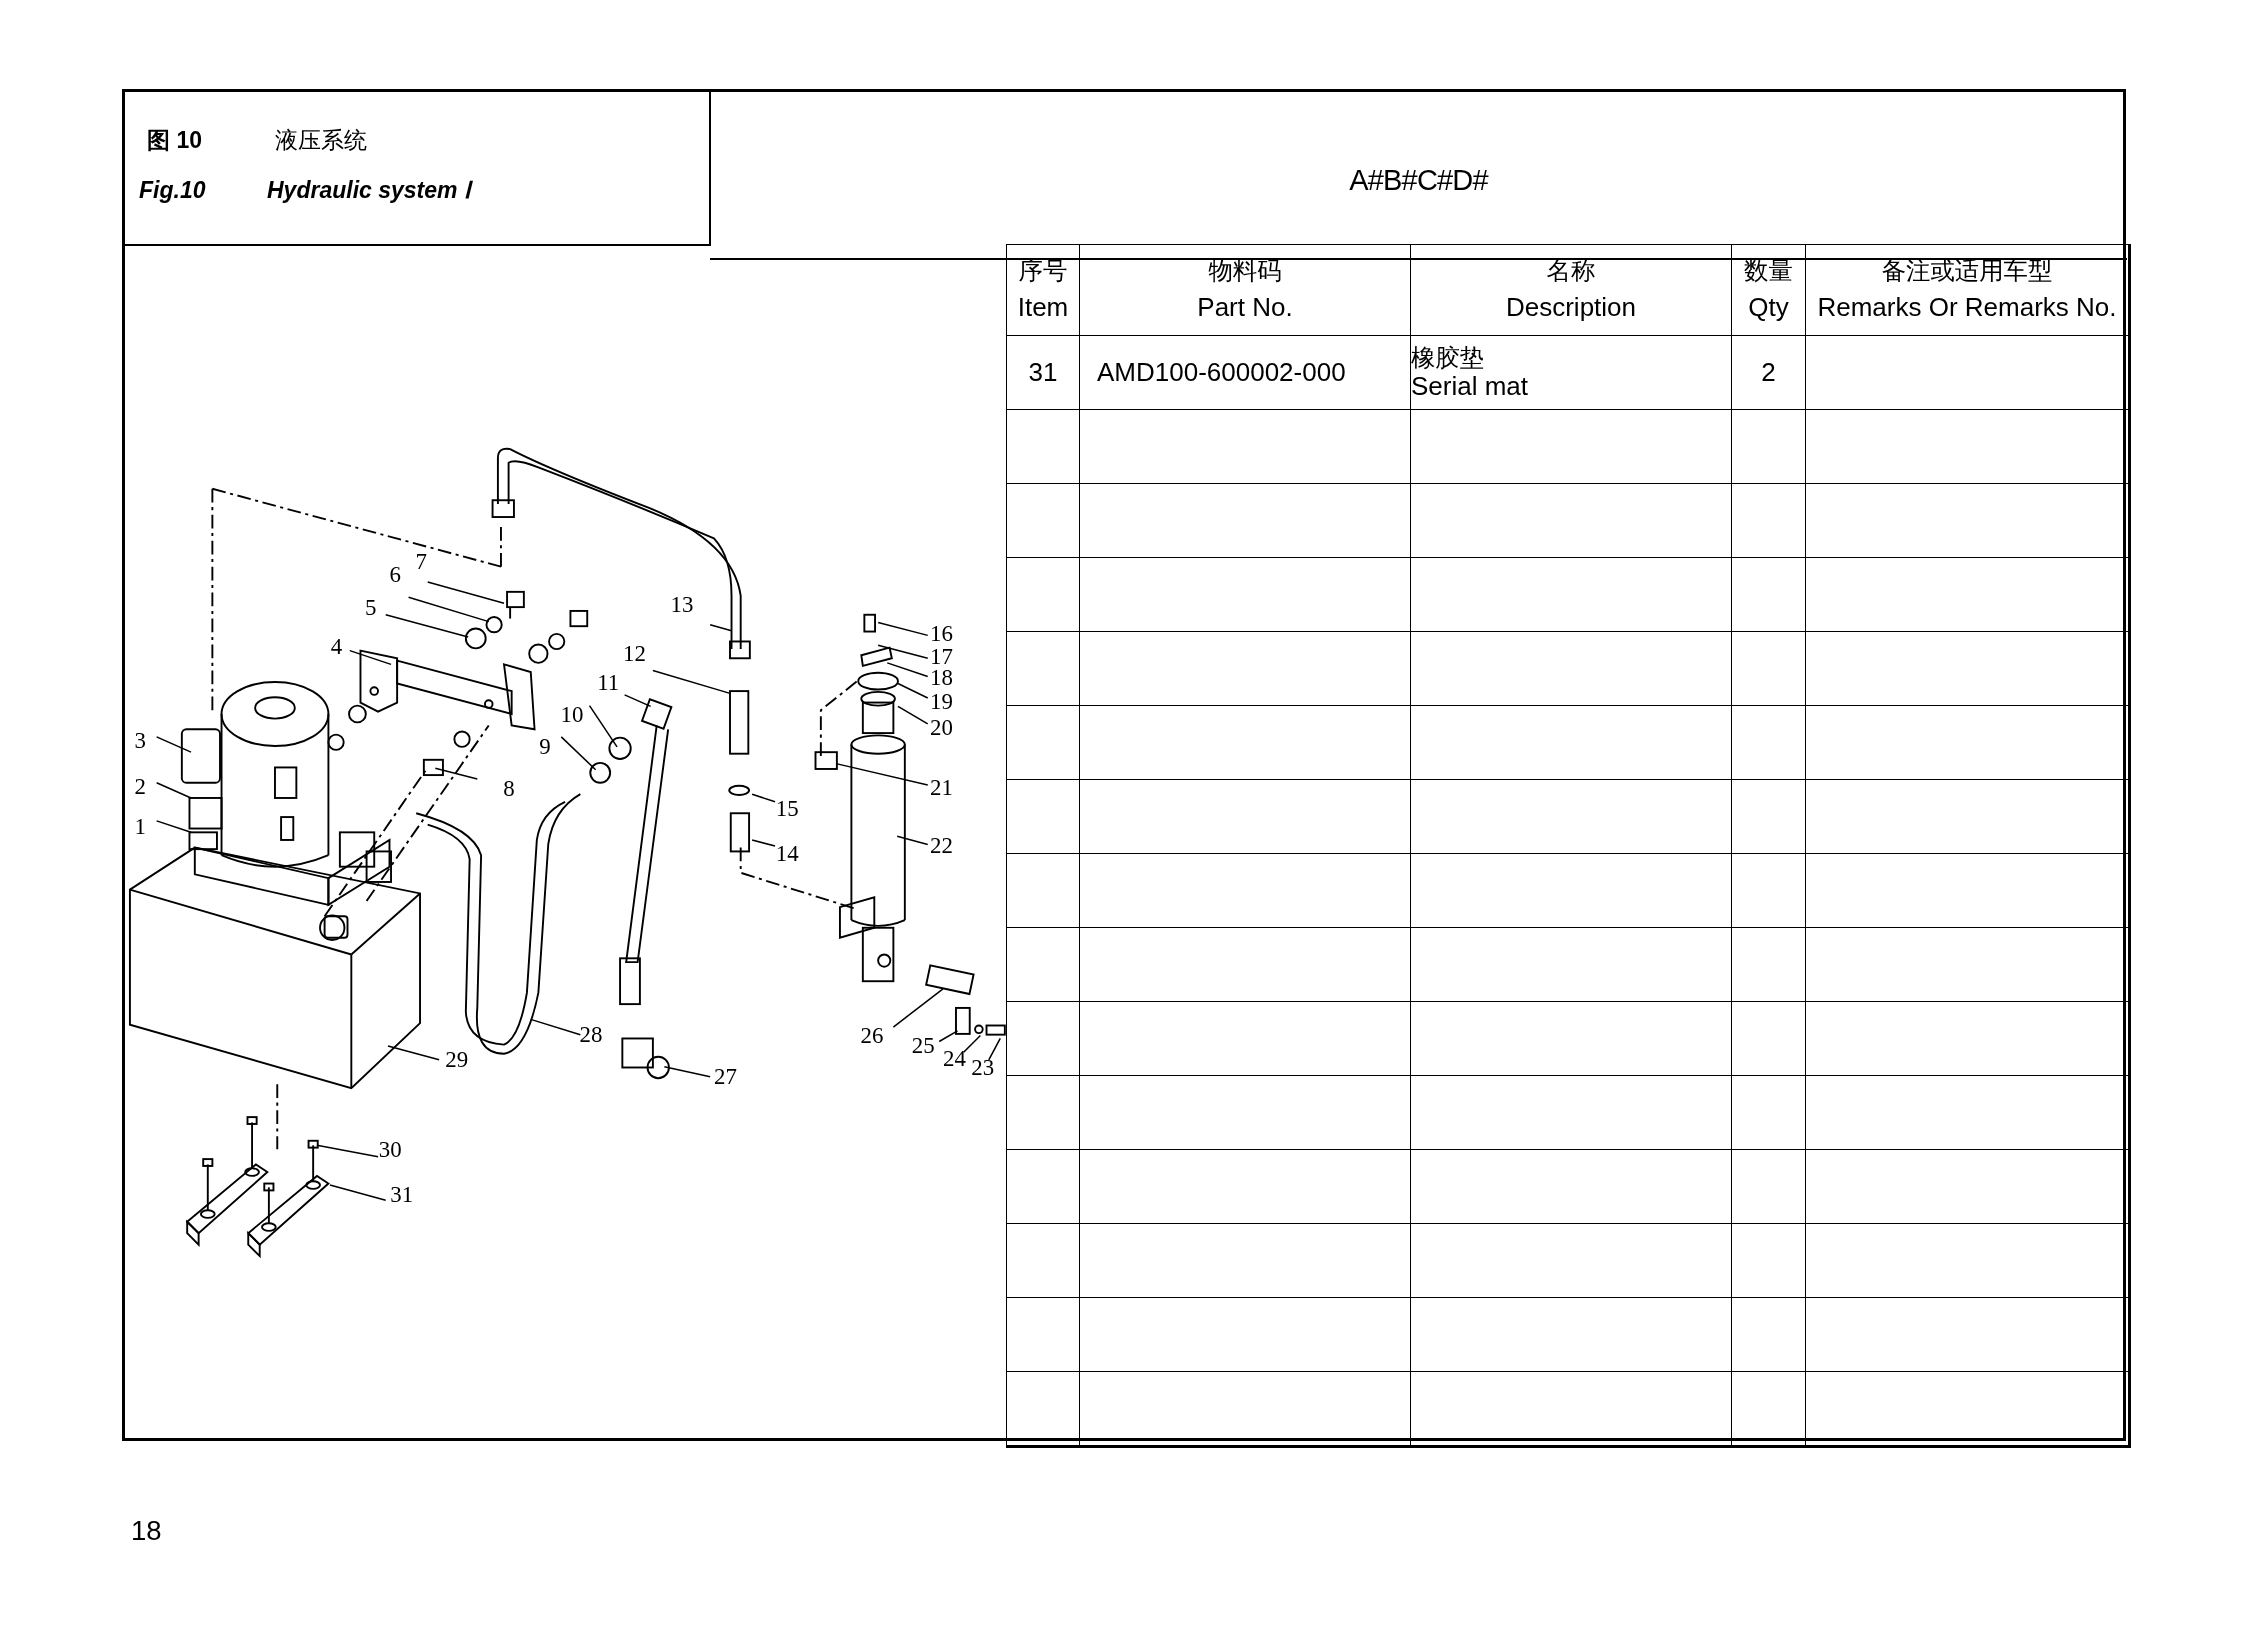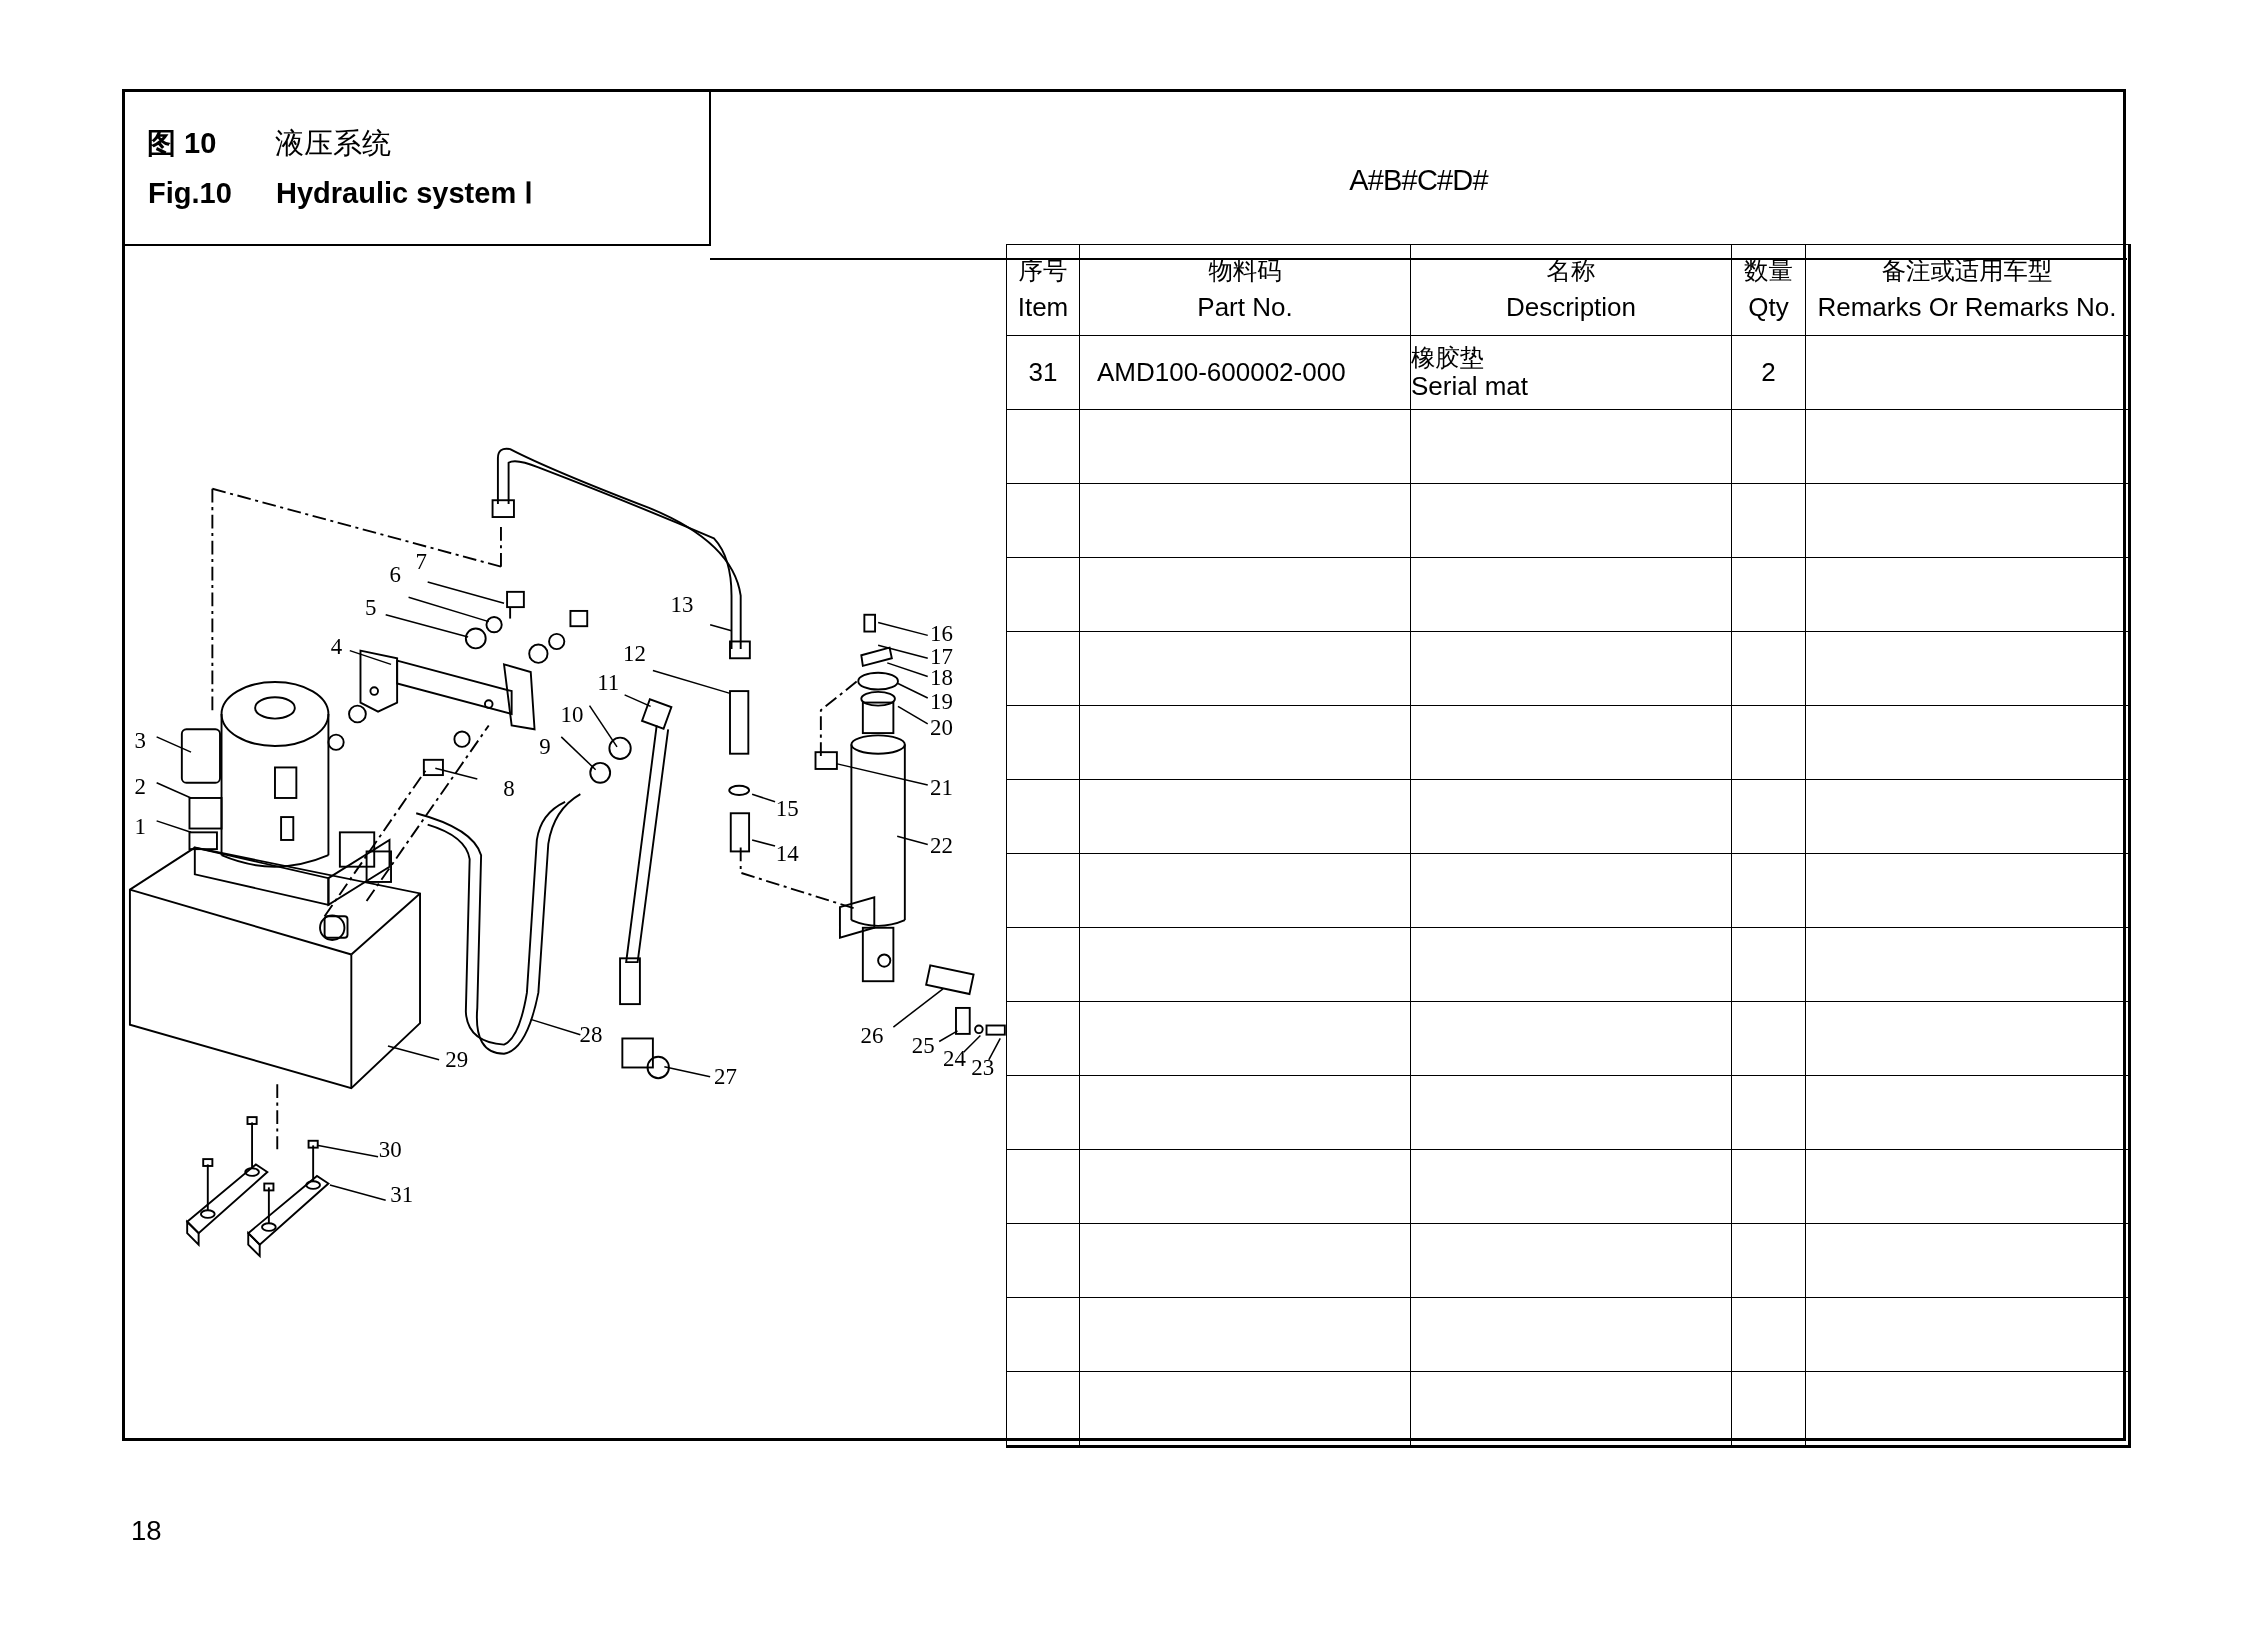--- a/index.html
+++ b/index.html
@@ -1,22 +1,22 @@
 <!DOCTYPE html>
 <html style="font-size:12.2px"><head>
 <meta charset="utf-8">
 <style>
   html, body { margin:0; padding:0; background:#ffffff; }
   body { width:2250px; height:1645px; position:relative; overflow:hidden; font-family:"Liberation Sans", sans-serif; color:#000; }
   .frame { position:absolute; left:122px; top:89px; width:2004px; height:1352px; border:3.8px solid #000; box-sizing:border-box; }
   .title-cell { position:absolute; left:122px; top:89px; width:589px; height:157px; border-right:2.3px solid #000; border-bottom:2.3px solid #000; box-sizing:border-box; }
-  .title-line { position:absolute; font-weight:bold; font-size:29px; white-space:nowrap; line-height:1; }
+  .title-line { position:absolute; font-weight:bold; font-size:23px; white-space:nowrap; line-height:1; }
   .title-line .num { display:inline-block; width:128px; }
   .title-cn { left:25px; top:40px; }
-  .title-en { left:26px; top:90px; }
+  .title-en { left:17px; top:90px;font-style:italic; }
   .title-cn .lbl { font-weight:normal; }
   .model-cell { position:absolute; left:710px; top:103px; width:1417px; height:157px; border-bottom:2.3px solid #000; box-sizing:border-box; display:flex; align-items:center; justify-content:center; }
   .model-cell span { font-size:29px; letter-spacing:-0.8px; }
   .diagram { position:absolute; left:126px; top:246px; width:882px; height:1191px; }
   .parts-table { position:absolute; left:1006px; top:244px; border-collapse:collapse; table-layout:fixed; }
   .parts-table td, .parts-table th { border:1.5px solid #000; padding:0; text-align:center; vertical-align:middle; font-weight:normal; }
   .parts-table th { height:90px; font-size:26px; line-height:1.45; }
   .parts-table th .cn { font-family:"DejaVu Serif", serif; font-size:24.4px; }
   .parts-table td { height:73px; font-size:26px; }
   .parts-table td.left { text-align:left; padding-left:17px; }

